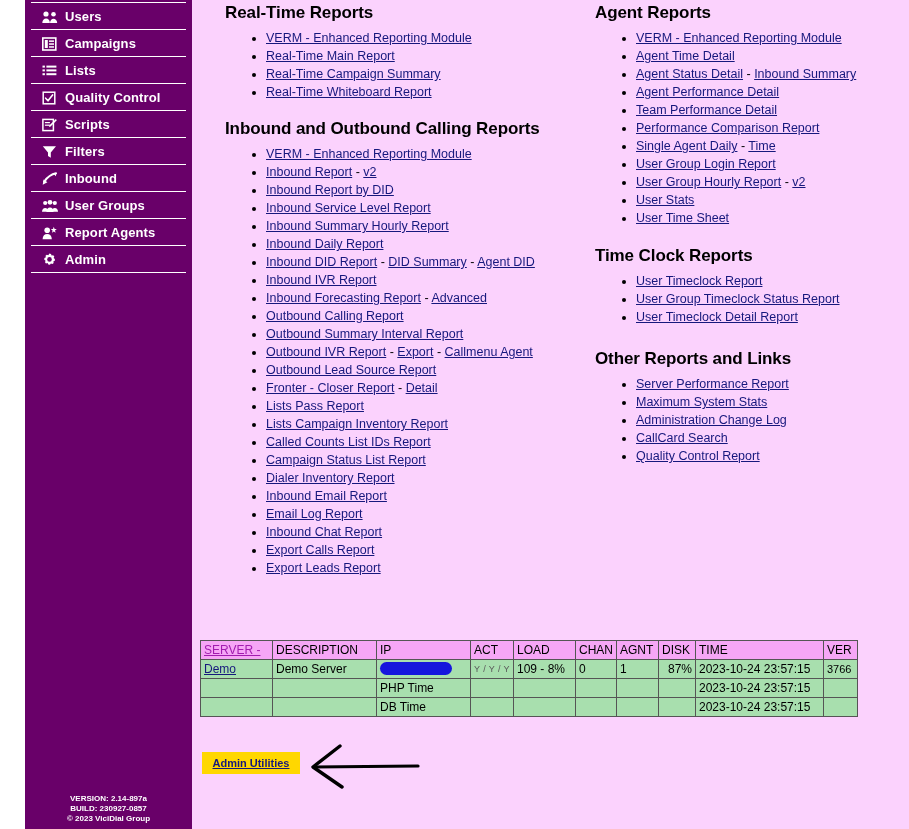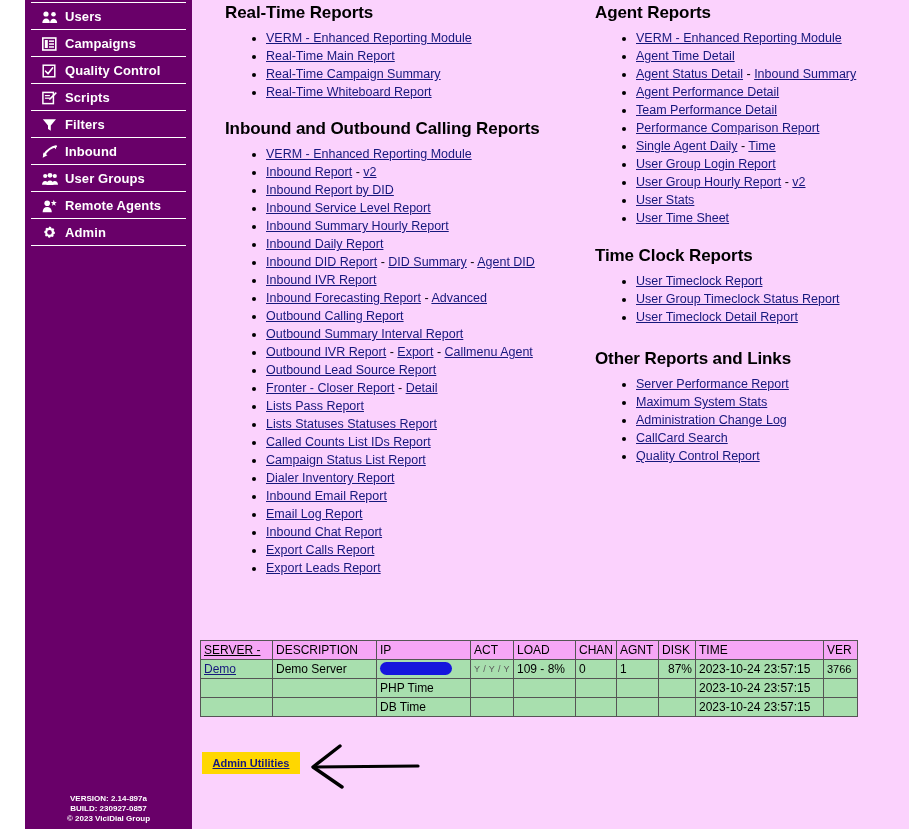--- a/index.html
+++ b/index.html
@@ -169,21 +169,21 @@
   }
   table.srv td {
     background: #a8dfae;
   }
   .num { text-align: right !important; }
   .tiny-act {
     font-size: 9px;
     color: #5a5a5a;
     letter-spacing: 0.4px;
   }
-  .hdr-link { color: #000000; text-decoration: underline; }
+  .hdr-link { color: #a21caf; text-decoration: underline; }
   .cell-link { color: #16187d; text-decoration: underline; cursor: pointer; }
   .redact {
     display: inline-block;
     width: 72px;
     height: 13px;
     background: #1616dd;
     border-radius: 7px;
     vertical-align: middle;
     position: relative;
     top: -1px;
@@ -245,20 +245,33 @@
               <rect x="7" y="3.4" width="5" height="1.5" fill="#fff"></rect>
               <rect x="7" y="6.3" width="5" height="1.5" fill="#fff"></rect>
               <rect x="7" y="9.2" width="5" height="1.5" fill="#fff"></rect>
             </svg>
           </span>
           <span class="nav-label">Campaigns</span>
         </div>
         <div class="nav-item">
           <span class="nav-ico">
             <svg width="15" height="14" viewBox="0 0 15 14">
+              <rect x="0.5" y="1.6" width="2.4" height="2" fill="#fff"></rect>
+              <rect x="0.5" y="5.4" width="2.4" height="2" fill="#fff"></rect>
+              <rect x="0.5" y="9.2" width="2.4" height="2" fill="#fff"></rect>
+              <rect x="4.4" y="1.6" width="10" height="2" fill="#fff"></rect>
+              <rect x="4.4" y="5.4" width="10" height="2" fill="#fff"></rect>
+              <rect x="4.4" y="9.2" width="10" height="2" fill="#fff"></rect>
+            </svg>
+          </span>
+          <span class="nav-label">Lists</span>
+        </div>
+        <div class="nav-item">
+          <span class="nav-ico">
+            <svg width="15" height="14" viewBox="0 0 15 14">
               <rect x="1.2" y="1.2" width="11.6" height="11.6" fill="none" stroke="#fff" stroke-width="1.5"></rect>
               <path d="M3.6 7.2 L6 9.8 L10.6 3.9" stroke="#fff" stroke-width="1.6" fill="none" stroke-linecap="round" stroke-linejoin="round"></path>
             </svg>
           </span>
           <span class="nav-label">Quality Control</span>
         </div>
         <div class="nav-item">
           <span class="nav-ico">
             <svg width="15" height="14" viewBox="0 0 15 14">
               <rect x="0.9" y="1.4" width="10.5" height="11.2" fill="none" stroke="#fff" stroke-width="1.5"></rect>
@@ -301,21 +314,21 @@
           <span class="nav-label">User Groups</span>
         </div>
         <div class="nav-item">
           <span class="nav-ico">
             <svg width="15" height="14" viewBox="0 0 15 14">
               <circle cx="5.2" cy="4.3" r="2.8" fill="#fff"></circle>
               <path d="M0.6 13.2c0-3.3 2-5.1 4.6-5.1s4.6 1.8 4.6 5.1z" fill="#fff"></path>
               <path d="M11.8 0.8 L12.6 3 L14.8 3.1 L13 4.5 L13.6 6.7 L11.8 5.4 L10 6.7 L10.6 4.5 L8.8 3.1 L11 3 Z" fill="#fff"></path>
             </svg>
           </span>
-          <span class="nav-label">Remote Agents</span>
+          <span class="nav-label">Report Agents</span>
         </div>
         <div class="nav-item">
           <span class="nav-ico">
             <svg width="15" height="14" viewBox="0 0 15 14">
               <path d="M7.4 0.6 L9 1 L9.6 2.6 L11.2 2.2 L12.3 3.5 L11.6 5 L12.9 6 L12.8 7.7 L11.3 8.4 L11.7 10 L10.4 11 L8.9 10.4 L7.9 11.7 L6.3 11.6 L5.6 10.1 L4 10.5 L3 9.2 L3.6 7.7 L2.3 6.7 L2.4 5 L3.9 4.3 L3.5 2.7 L4.8 1.7 L6.3 2.3 Z" fill="#fff"></path>
               <circle cx="7.5" cy="6.4" r="2.3" fill="#690069"></circle>
             </svg>
           </span>
           <span class="nav-label">Admin</span>
         </div>
@@ -351,21 +364,21 @@
           <li><a class="rep">Inbound Daily Report</a></li>
           <li><a class="rep">Inbound DID Report</a><span class="sep"> - </span><a class="rep">DID Summary</a><span class="sep"> - </span><a class="rep">Agent DID</a></li>
           <li><a class="rep">Inbound IVR Report</a></li>
           <li><a class="rep">Inbound Forecasting Report</a><span class="sep"> - </span><a class="rep">Advanced</a></li>
           <li><a class="rep">Outbound Calling Report</a></li>
           <li><a class="rep">Outbound Summary Interval Report</a></li>
           <li><a class="rep">Outbound IVR Report</a><span class="sep"> - </span><a class="rep">Export</a><span class="sep"> - </span><a class="rep">Callmenu Agent</a></li>
           <li><a class="rep">Outbound Lead Source Report</a></li>
           <li><a class="rep">Fronter - Closer Report</a><span class="sep"> - </span><a class="rep">Detail</a></li>
           <li><a class="rep">Lists Pass Report</a></li>
-          <li><a class="rep">Lists Statuses Statuses Report</a></li>
+          <li><a class="rep">Lists Campaign Inventory Report</a></li>
           <li><a class="rep">Called Counts List IDs Report</a></li>
           <li><a class="rep">Campaign Status List Report</a></li>
           <li><a class="rep">Dialer Inventory Report</a></li>
           <li><a class="rep">Inbound Email Report</a></li>
           <li><a class="rep">Email Log Report</a></li>
           <li><a class="rep">Inbound Chat Report</a></li>
           <li><a class="rep">Export Calls Report</a></li>
           <li><a class="rep">Export Leads Report</a></li>
         </ul>
     </div>

